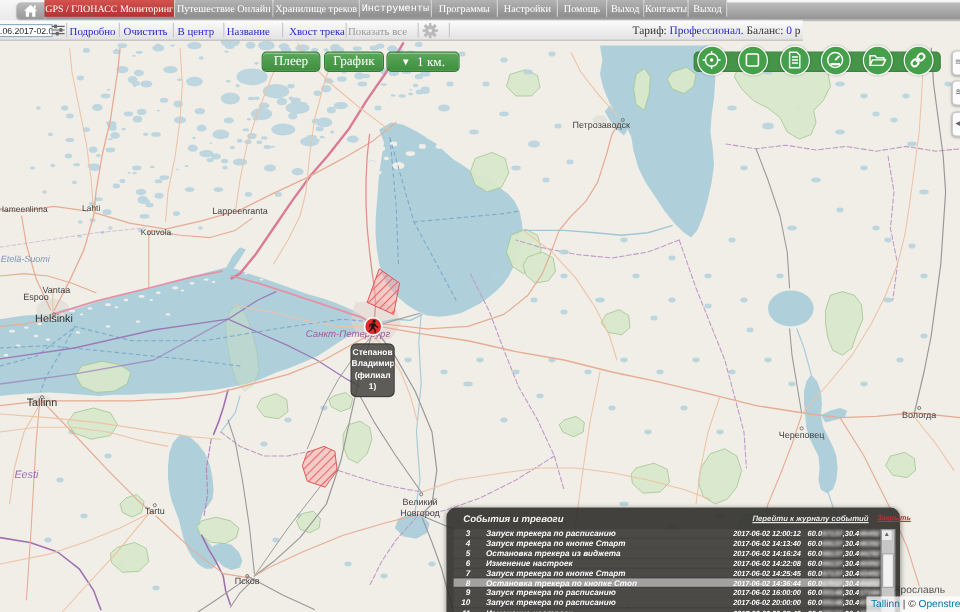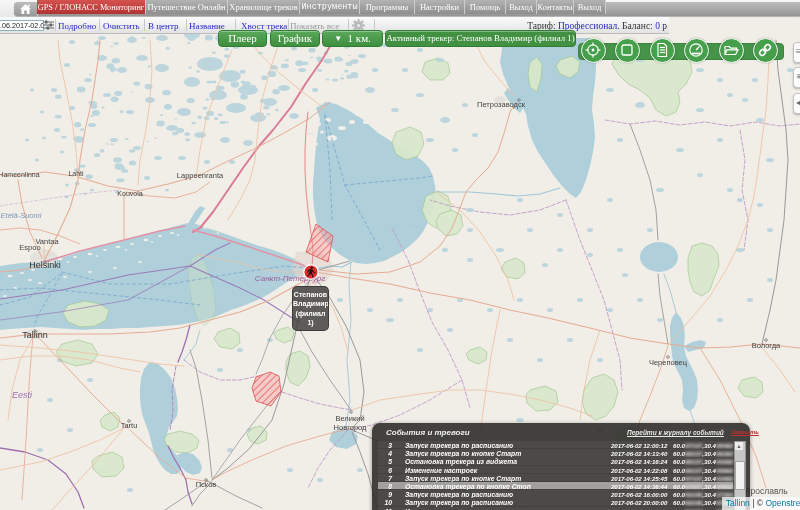--- a/index.html
+++ b/index.html
@@ -13,21 +13,21 @@
 #homebtn svg{position:absolute;left:5px;top:1px;}
 
 #row2{position:absolute;left:0;top:17px;width:669px;height:16px;background:linear-gradient(#fcfcfc,#e2e2e2);border-bottom:1px solid #bcbcbc;}
 #dateinput{position:absolute;left:-2px;top:3px;width:43px;height:9px;background:#fff;border:1px solid #8fb0c0;font-size:7.2px;color:#222;line-height:9px;padding:0 0 0 1px;overflow:hidden;white-space:nowrap;}
 .r2sep{position:absolute;top:2px;height:12px;width:1px;background:#c9c9c9;}
 .r2link{position:absolute;top:4px;font-family:"Liberation Serif",serif;font-size:9px;color:#2929cc;white-space:nowrap;}
 .r2gray{color:#9a9a9a;}
 #tariff{position:absolute;right:2px;top:4px;font-family:"Liberation Serif",serif;font-size:9.5px;color:#333;white-space:nowrap;}
 #tariff a{color:#2929cc;text-decoration:none;}
 
-.gbtn{position:absolute;top:30px;height:15px;border:1px solid #2f7d32;border-radius:4px;background:linear-gradient(#5aa85a,#3f8f3f);color:#fff;font-family:"Liberation Serif",serif;font-size:11px;text-align:center;line-height:15px;box-shadow:inset 0 1px 0 rgba(255,255,255,.35);white-space:nowrap;}
+.gbtn{position:absolute;top:43px;height:15px;border:1px solid #2f7d32;border-radius:4px;background:linear-gradient(#5aa85a,#3f8f3f);color:#fff;font-family:"Liberation Serif",serif;font-size:11px;text-align:center;line-height:15px;box-shadow:inset 0 1px 0 rgba(255,255,255,.35);white-space:nowrap;}
 #gbar{position:absolute;left:578px;top:43px;width:204px;height:15px;background:#46944a;border-radius:4px;border:1px solid #3b843f;}
 .gcirc{position:absolute;top:38px;width:23px;height:23px;border-radius:50%;background:#46a04b;border:1.5px solid #fff;box-shadow:0 0 2px rgba(0,0,0,.3);}
 .gcirc svg{position:absolute;left:3px;top:3px;}
 
 .mapbtn{position:absolute;left:793px;width:26px;height:19px;background:#fdfdfd;border:1px solid #c3c3c3;border-radius:4px;box-shadow:0 1px 2px rgba(0,0,0,.25);}
 .mapbtn span{position:absolute;left:2px;top:4px;font-size:8px;color:#666;}
 
 #panel{position:absolute;left:372px;top:423px;width:378px;height:116px;background:rgba(47,45,43,0.90);border-radius:8px;box-shadow:0 1px 4px rgba(0,0,0,.4);color:#fff;font-style:italic;}
 #ptitle{position:absolute;left:14px;top:5px;font-size:8px;font-weight:bold;color:#f2f2f2;}
 #plink{position:absolute;left:255px;top:6px;font-size:6.5px;font-weight:bold;color:#e8e8e8;text-decoration:underline;}
@@ -655,21 +655,20 @@
           <rect x="8.8" y="8.8" width="2.6" height="2.6" transform="rotate(45 10.1 10.1)"></rect>
         </g>
       </svg>
  <div class="r2sep" style="left:374px"></div>
  <div id="tariff">Тариф: <a>Профессионал.</a> Баланс: <a>0</a> р</div>
 </div>
 
 <div class="gbtn" style="left:218px;width:47px;">Плеер</div>
 <div class="gbtn" style="left:270px;width:48px;text-align:center;">График</div>
 <div class="gbtn" style="left:322px;width:59px;"><span style="font-size:8px;vertical-align:1px;">▼</span>&nbsp;&nbsp;1 км.</div>
-<div class="gbtn" style="left:385px;width:189px;background:#429042;font-size:8.8px;">Активный трекер: Степанов Владимир (филиал 1)</div>
 <div id="gbar"></div>
 <div class="gcirc" style="left:581px">
       <svg width="16" height="16" viewBox="0 0 16 16" fill="none" stroke="#fff" stroke-width="1.2">
         <circle cx="8" cy="8" r="5.2"></circle>
         <line x1="8" y1="0.5" x2="8" y2="3.5"></line>
         <line x1="8" y1="12.5" x2="8" y2="15.5"></line>
         <line x1="0.5" y1="8" x2="3.5" y2="8"></line>
         <line x1="12.5" y1="8" x2="15.5" y2="8"></line>
         <circle cx="8" cy="8" r="1.4" fill="#fff" stroke="none"></circle>
       </svg>

